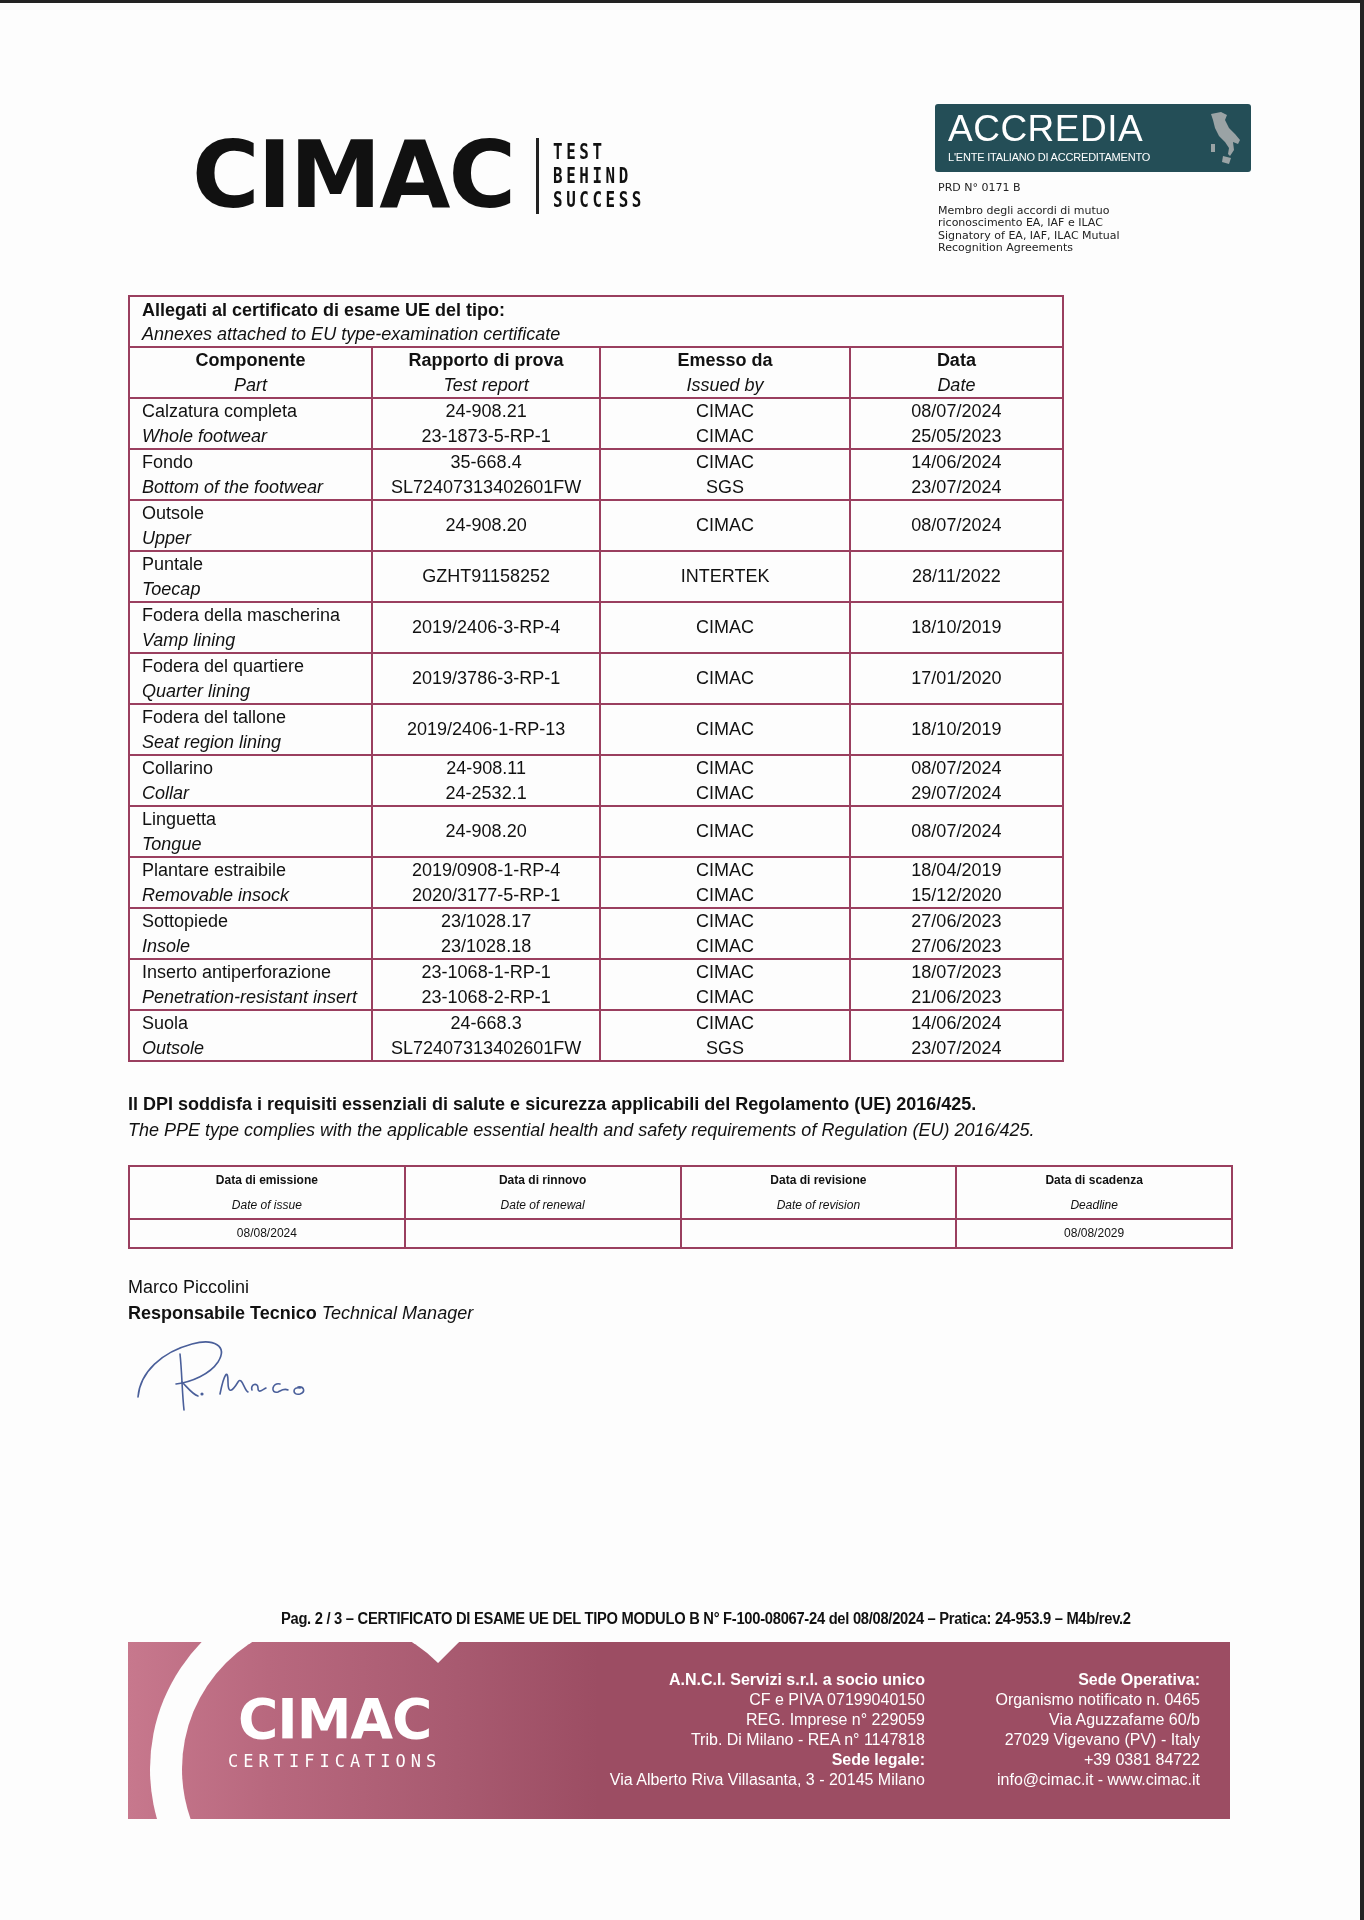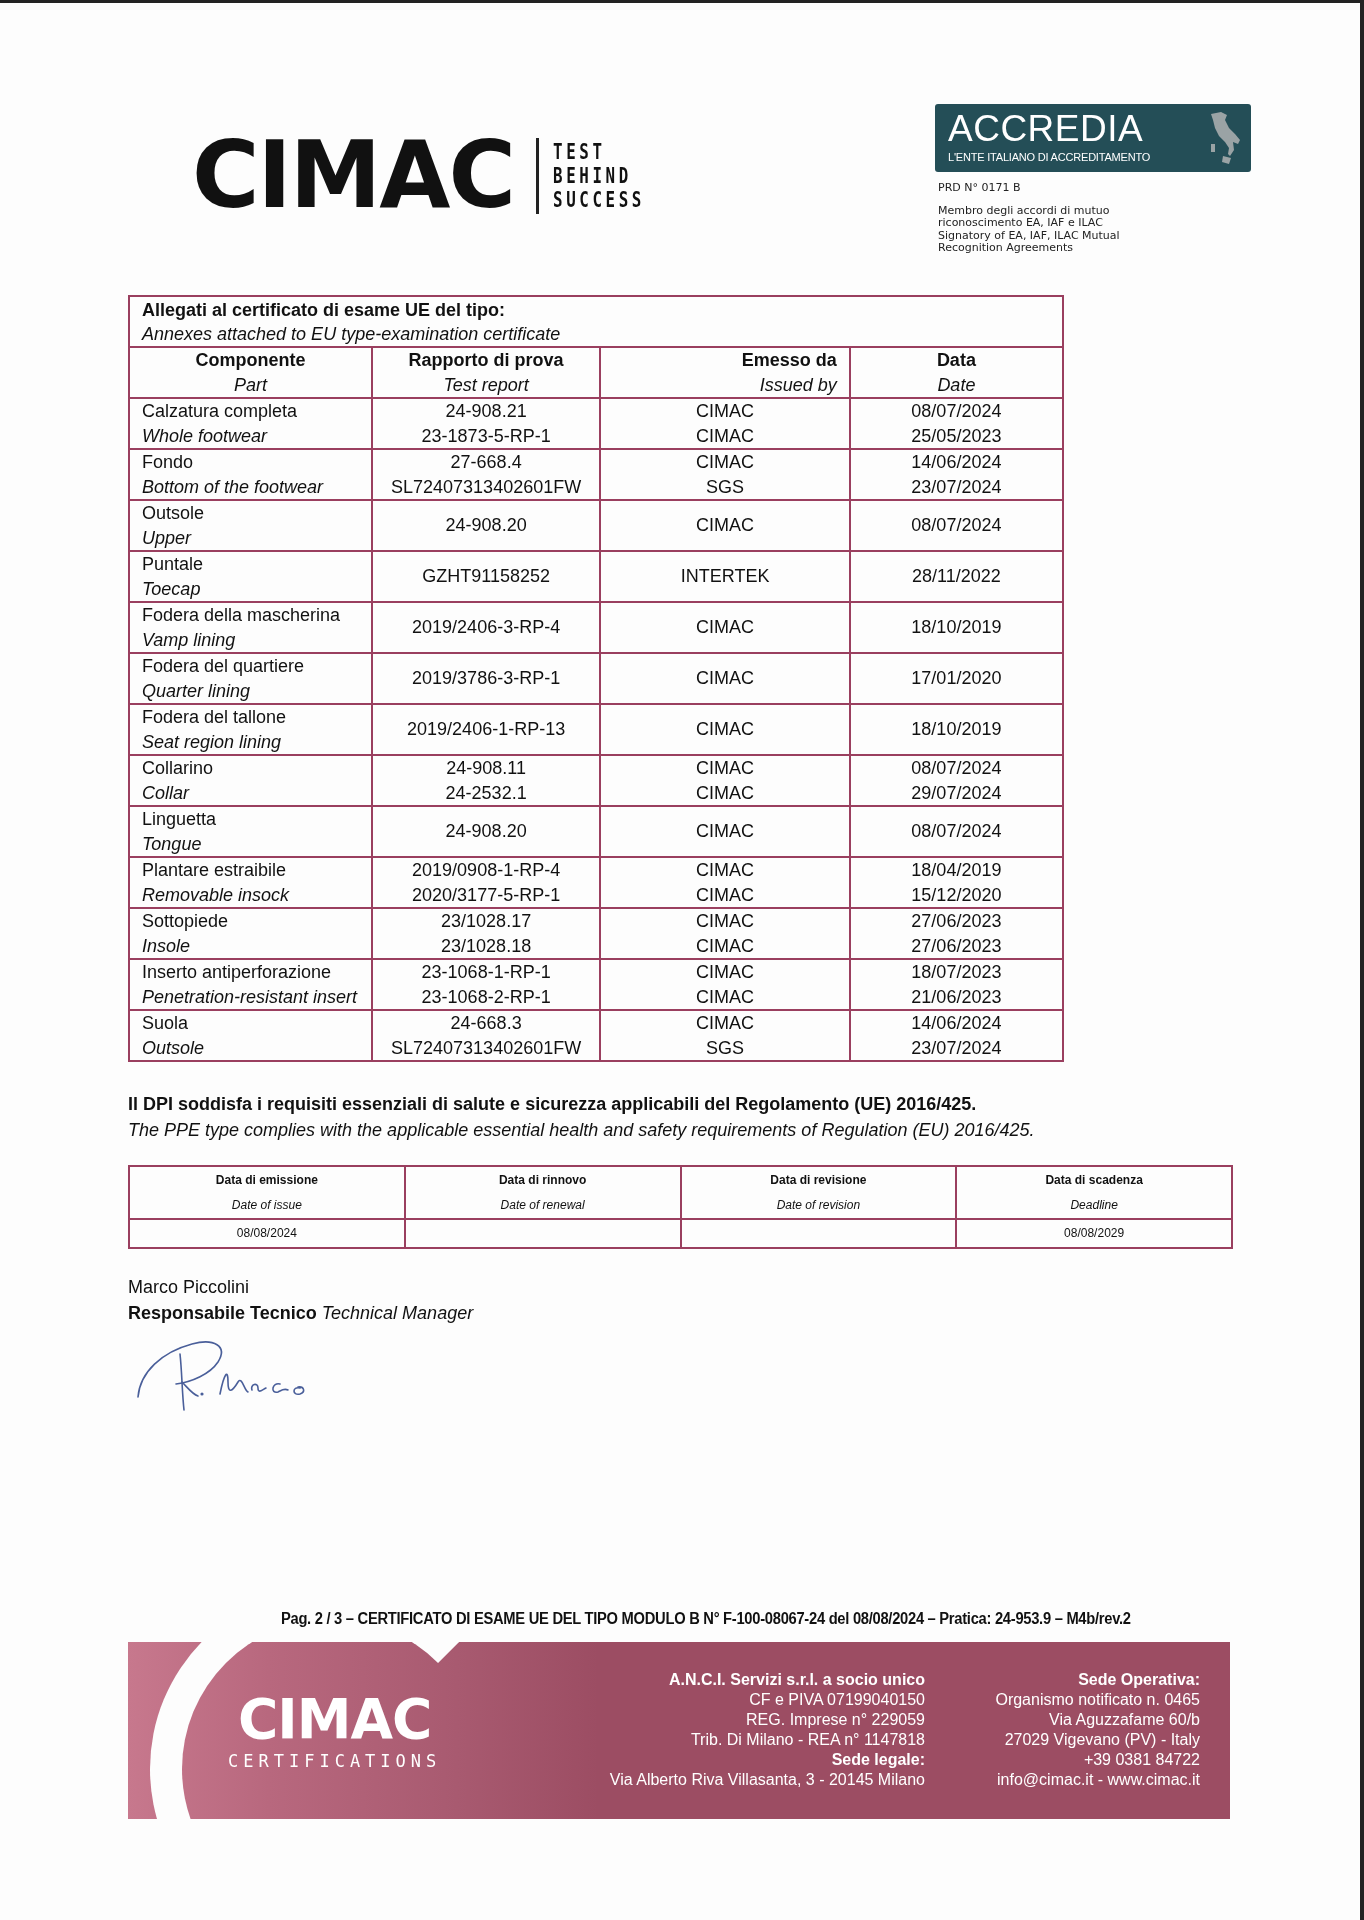--- a/index.html
+++ b/index.html
@@ -22,21 +22,21 @@
   .prd{margin-bottom:10px;}
 
   
   table{border-collapse:collapse;}
   .annex{position:absolute;left:128px;top:295px;width:936px;border:2px solid #9a3f5f;}
   .annex td,.annex th{border:2px solid #9a3f5f;font-size:18px;line-height:24.5px;padding:0 12px;vertical-align:middle;font-weight:normal;}
   .annex .cap td{padding:2px 12px 0 12px;line-height:23.5px;}
   .b{font-weight:bold;}
   .i{font-style:italic;}
   .c{text-align:center;}
-  .col1{width:270px;} .col2{width:210px;} .col3{width:305px;text-align:right;} .col4{width:246px;}
+  .col1{width:270px;} .col2{width:210px;} .col3{width:305px;} .col4{width:246px;}
 
   .compliance{position:absolute;left:128px;top:1091px;font-size:18px;line-height:26px;}
 
   .dates{position:absolute;left:128px;top:1165px;width:1105px;border:2px solid #9a3f5f;}
   .dates td{border:2px solid #9a3f5f;font-size:12px;line-height:24.5px;text-align:center;width:25%;}
 
   .signer{position:absolute;left:128px;top:1274px;font-size:18px;line-height:26px;}
   .signature{position:absolute;left:132px;top:1332px;width:220px;height:85px;}
 
   .footer-line{position:absolute;left:0;width:1364px;top:1610px;text-align:center;font-size:16px;font-weight:bold;letter-spacing:-0.3px;margin-left:24px;}
@@ -131,21 +131,21 @@
           <div>08/07/2024</div>
           <div>25/05/2023</div>
         </td>
       </tr>
       <tr>
         <td class="">
           <div>Fondo</div>
           <div class="i">Bottom of the footwear</div>
         </td>
         <td class="c">
-          <div>27-668.4</div>
+          <div>35-668.4</div>
           <div>SL72407313402601FW</div>
         </td>
         <td class="c">
           <div>CIMAC</div>
           <div>SGS</div>
         </td>
         <td class="c">
           <div>14/06/2024</div>
           <div>23/07/2024</div>
         </td>

